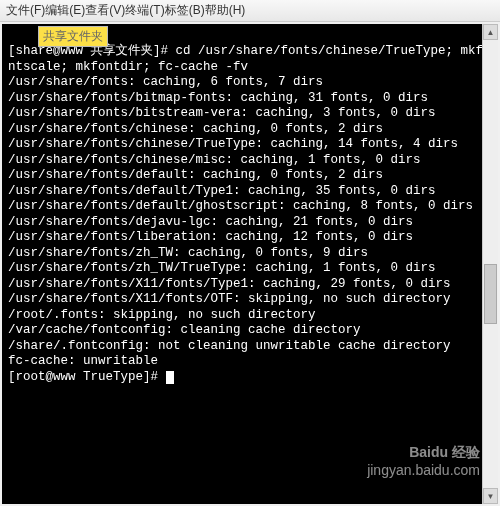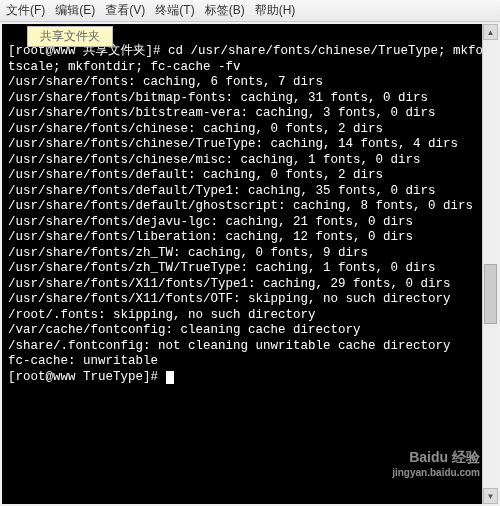--- a/index.html
+++ b/index.html
@@ -12,31 +12,30 @@
       position: relative;
     }
     .menubar {
       height: 22px;
       background: linear-gradient(#f8f8f8, #e8e8e8);
       border-bottom: 1px solid #ccc;
       display: flex;
       align-items: center;
       padding: 0 6px;
       font-size: 12px;
-      gap: 10px;
     }
     .menubar span { color: #333; }
     .tab-label {
       position: absolute;
       top: 26px;
-      left: 27px;
+      left: 38px;
       font-size: 12px;
       color: #666;
-      background: #fef9c3;
-      padding: 1px 12px;
+      background: #fde047;
+      padding: 1px 4px;
       border: 1px solid #bbb;
       z-index: 2;
     }
     .terminal {
       position: absolute;
       top: 24px;
       left: 2px;
       right: 2px;
       bottom: 2px;
       background: #000;
@@ -89,40 +88,40 @@
       position: absolute;
       right: 20px;
       bottom: 28px;
       color: rgba(255,255,255,0.55);
       font-size: 14px;
       font-weight: bold;
       text-align: right;
       pointer-events: none;
     }
     .watermark .sub {
-      font-size: 10px;
-      font-weight: bold;
+      font-size: 14px;
+      font-weight: normal;
       display: block;
     }
   </style>
 </head>
 <body>
 
 <div class="menubar">
   <span>文件(F)</span>
   <span>编辑(E)</span>
   <span>查看(V)</span>
   <span>终端(T)</span>
   <span>标签(B)</span>
   <span>帮助(H)</span>
 </div>
 
 <div class="tab-label">共享文件夹</div>
 
-<div class="terminal"><span>[root@www 共享文件夹]# </span><span>cd /usr/share/fonts/chinese/TrueType; mkfontscale; mkfontdir; fc-cache -fv</span>
+<div class="terminal"><span>[share@www 共享文件夹]# </span><span>cd /usr/share/fonts/chinese/TrueType; mkfontscale; mkfontdir; fc-cache -fv</span>
 <span>/usr/share/fonts: caching, 6 fonts, 7 dirs</span>
 <span>/usr/share/fonts/bitmap-fonts: caching, 31 fonts, 0 dirs</span>
 <span>/usr/share/fonts/bitstream-vera: caching, 3 fonts, 0 dirs</span>
 <span>/usr/share/fonts/chinese: caching, 0 fonts, 2 dirs</span>
 <span>/usr/share/fonts/chinese/TrueType: caching, 14 fonts, 4 dirs</span>
 <span>/usr/share/fonts/chinese/misc: caching, 1 fonts, 0 dirs</span>
 <span>/usr/share/fonts/default: caching, 0 fonts, 2 dirs</span>
 <span>/usr/share/fonts/default/Type1: caching, 35 fonts, 0 dirs</span>
 <span>/usr/share/fonts/default/ghostscript: caching, 8 fonts, 0 dirs</span>
 <span>/usr/share/fonts/dejavu-lgc: caching, 21 fonts, 0 dirs</span>

